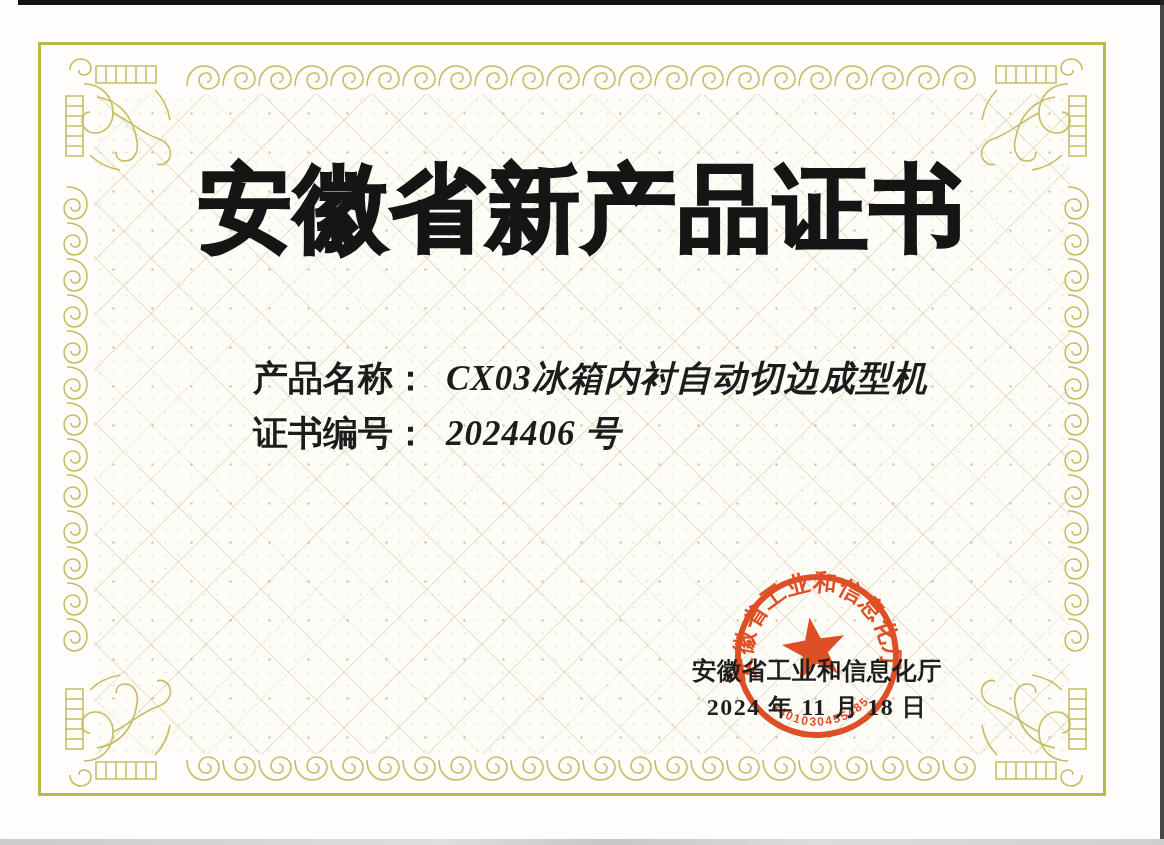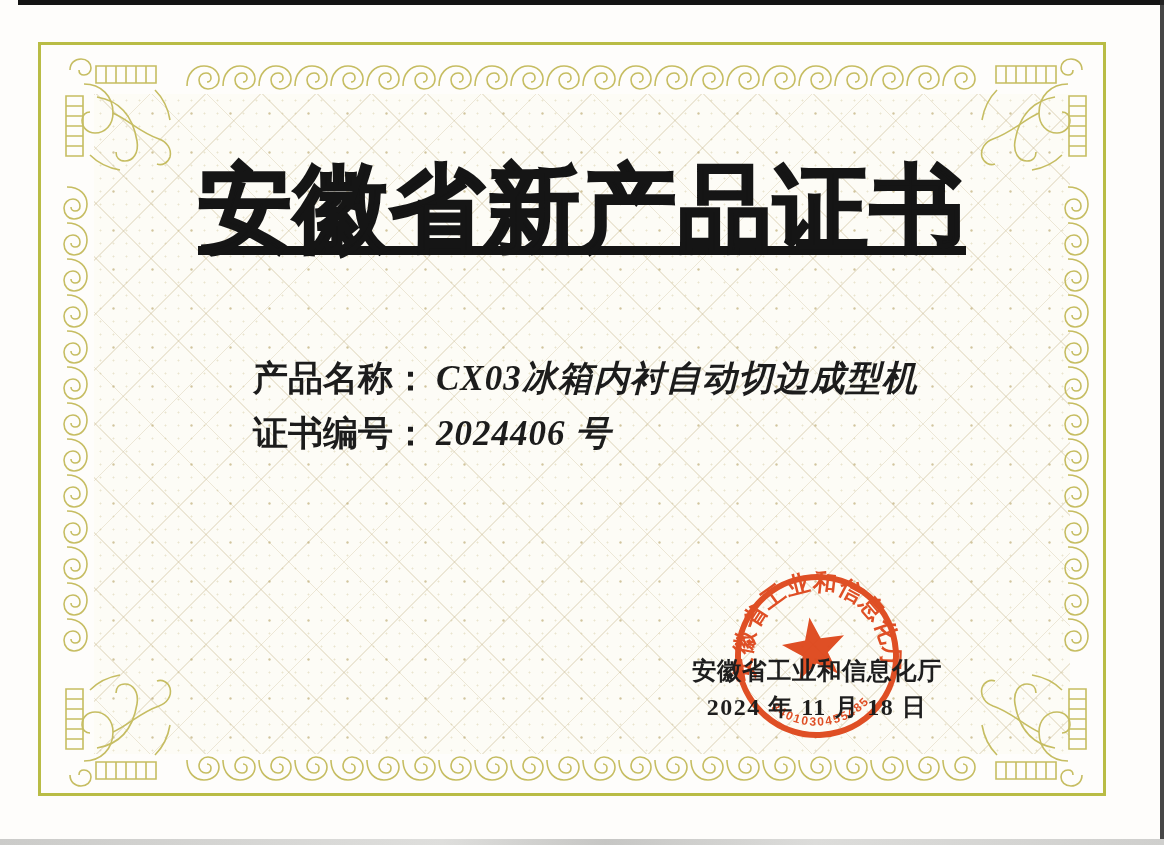--- a/index.html
+++ b/index.html
@@ -27,27 +27,27 @@
     background-image:
       radial-gradient(circle, rgba(190,172,118,0.55) 0.7px, rgba(190,172,118,0) 1.7px),
       radial-gradient(circle, rgba(200,184,132,0.35) 0.6px, rgba(200,184,132,0) 1.4px),
       repeating-linear-gradient(45deg, rgba(198,182,140,0.30) 0px, rgba(198,182,140,0.30) 1.2px, rgba(0,0,0,0) 1.2px, rgba(0,0,0,0) 39px),
       repeating-linear-gradient(135deg, rgba(198,182,140,0.30) 0px, rgba(198,182,140,0.30) 1.2px, rgba(0,0,0,0) 1.2px, rgba(0,0,0,0) 39px);
     background-size:39px 39px, 13px 13px, auto, auto;
   }
   .title{
     position:absolute;left:0;top:146px;width:100%;margin:0;text-align:center;z-index:5;
     font-family:"Liberation Sans","DejaVu Sans",sans-serif;
-    font-weight:900;font-size:94px;letter-spacing:2px;color:#151515;text-decoration:underline;
+    font-weight:900;font-size:94px;letter-spacing:2px;color:#151515;
     -webkit-text-stroke:2.5px #151515;
   }
   .fields{position:absolute;left:253px;top:351px;z-index:5;}
   .field-row{height:55px;line-height:55px;white-space:nowrap;
     font-size:35px;font-weight:700;color:#1c1c1c;}
-  .f-label{margin-right:8px;}
+  .f-label{margin-right:18px;}
   .f-value{letter-spacing:1px;font-style:italic;}
   .seal{position:absolute;left:717px;top:556px;width:200px;height:200px;z-index:4;opacity:.96;}
   .seal text{font-weight:700;}
   .issuer{position:absolute;left:0;top:654px;width:320px;text-align:center;
     font-size:24.5px;font-weight:700;color:#1e1e1e;letter-spacing:.5px;}
   .issue-date{position:absolute;left:0;top:691px;width:320px;text-align:center;
     font-size:24px;font-weight:700;color:#1e1e1e;letter-spacing:1.5px;}
   .issuer-wrap{position:absolute;left:657px;top:0;width:320px;height:845px;z-index:5;pointer-events:none;}
 </style>
 </head>

